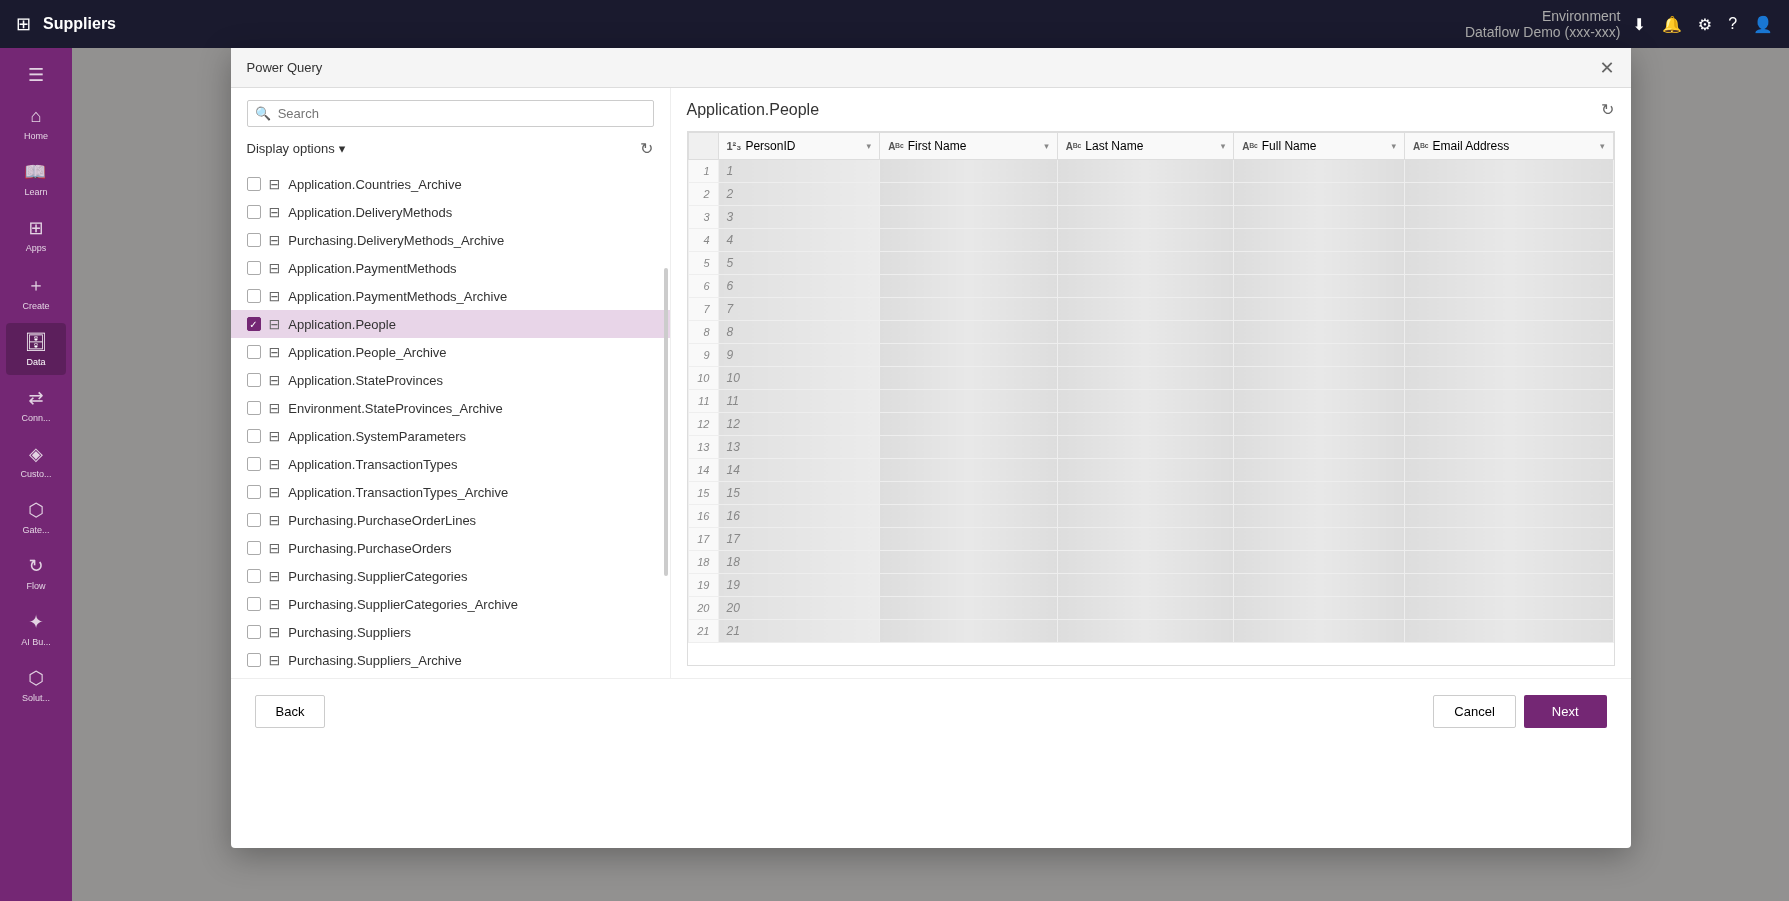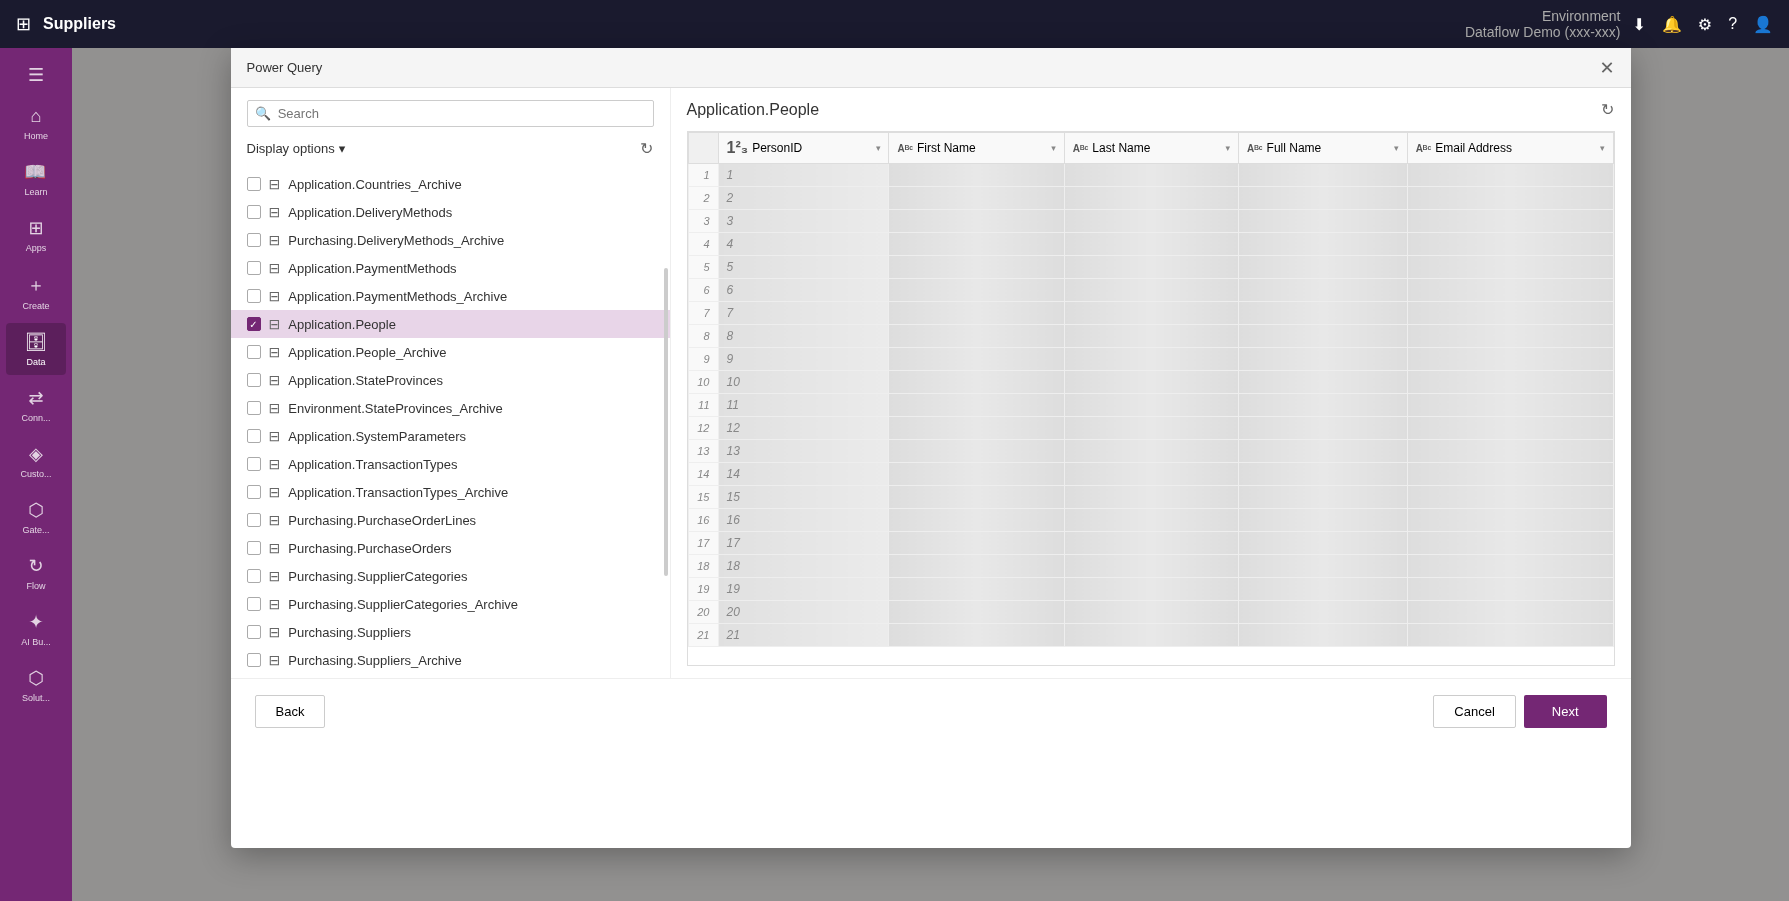--- a/index.html
+++ b/index.html
@@ -582,21 +582,21 @@
               <span class="preview-title">Application.People</span>
               <button class="preview-refresh">↻</button>
             </div>
             <div class="data-table-container">
               <table class="data-table" id="data-table">
                 <thead id="data-table-head">
                     <tr>
                       <th class="row-num"></th>
                       <th>
                         <div class="col-header">
-    <span class="col-type-icon" style="font-size:16px;color:#555;">1²₃</span>
+    <span class="col-type-icon" style="font-size:11px;color:#555;">1²₃</span>
     <span>PersonID</span>
     <button class="col-filter-btn">▾</button>
   </div>
                       </th>
                       <th>
                         <div class="col-header">
     <span class="col-type-icon" style="font-size:10px;color:#555;">Aᴮᶜ</span>
     <span>First Name</span>
     <button class="col-filter-btn">▾</button>
   </div>

